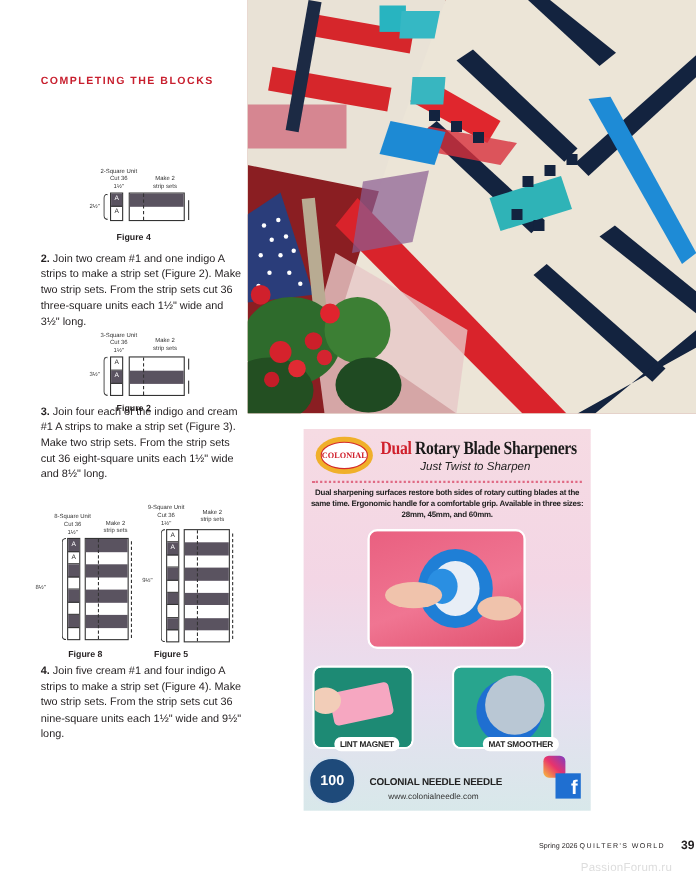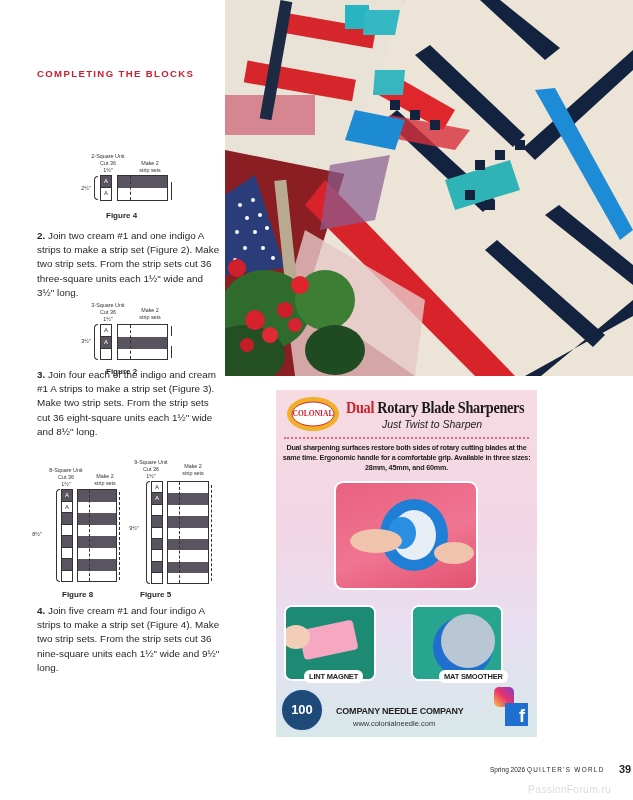--- a/index.html
+++ b/index.html
@@ -293,21 +293,21 @@
       <ellipse cx="50" cy="40" rx="30" ry="30" fill="#1f6fd1"></ellipse>
       <ellipse cx="55" cy="34" rx="27" ry="27" fill="#b9c7d4"></ellipse>
     </svg>
   </div>
   <div class="photo-label" style="left:28px;">LINT MAGNET</div>
   <div class="photo-label" style="left:150px;margin-left:13px;">MAT SMOOTHER</div>
 
   <div class="seal">
     <div class="seal-num">100</div>
   </div>
-  <div class="company">COMPANY NEEDLE COMPANY</div>
+  <div class="company">COLONIAL NEEDLE NEEDLE</div>
   <div class="url">www.colonialneedle.com</div>
   <div class="ig"></div>
   <div class="fb">f</div>
 </div>
 
 <div class="footer">
   <span>Spring 2026</span>
   <span class="mag">QUILTER'S WORLD</span>
 </div>
 <div class="page-num">39</div>

